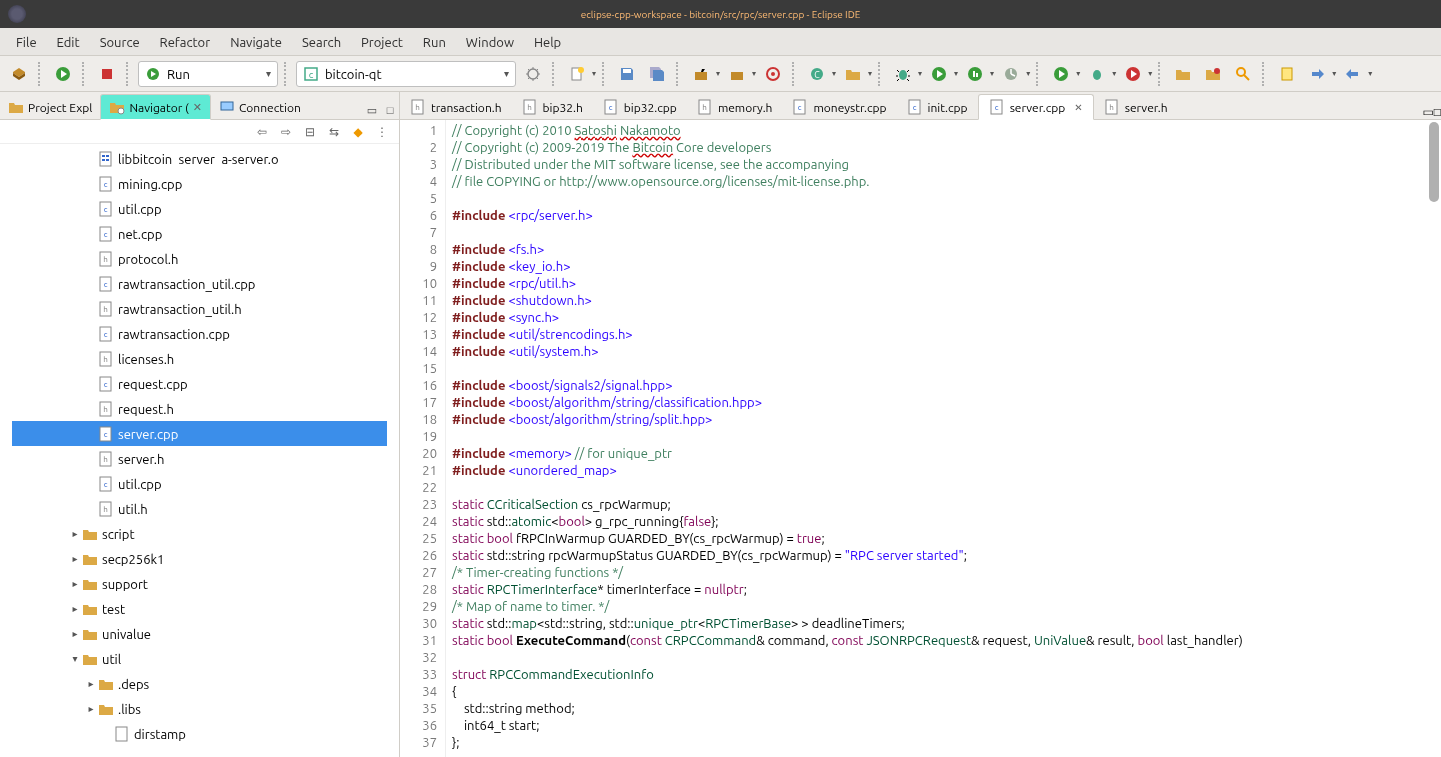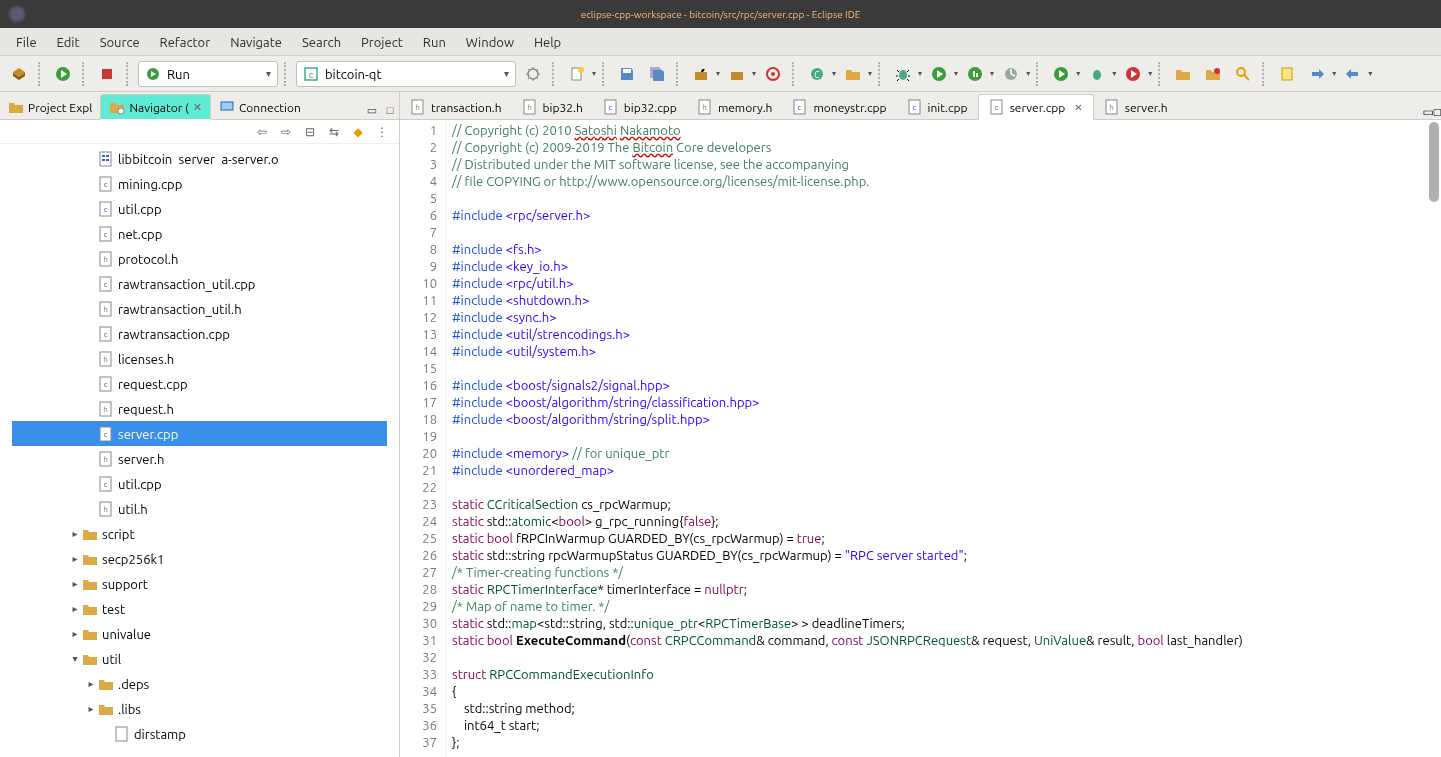--- a/index.html
+++ b/index.html
@@ -52,21 +52,21 @@
 .editor-tabs { height: 28px; background: #efedea; display: flex; align-items: flex-end; border-bottom: 1px solid #d0cdc7; font-size: 12px; }
 .editor-tab { padding: 4px 10px; display: flex; align-items: center; gap: 5px; cursor: pointer; border-top-left-radius: 3px; border-top-right-radius: 3px; }
 .editor-tab.active { background: #fff; border: 1px solid #d0cdc7; border-bottom: 1px solid #fff; margin-bottom: -1px; }
 .editor-tabs .spacer { flex: 1; }
 
 
 .editor-area { flex: 1; display: flex; overflow: hidden; position: relative; }
 .gutter { width: 46px; background: #fff; text-align: right; padding: 2px 8px 2px 0; font-family: "DejaVu Sans Mono", monospace; font-size: 13px; color: #787878; line-height: 17px; border-right: 1px solid #eee; }
 .code { flex: 1; background: #fff; padding: 2px 0 18px 6px; font-family: "DejaVu Sans Mono", monospace; font-size: 13px; line-height: 17px; white-space: pre; overflow: hidden; }
 .code .cm { color: #3f7f5f; } 
-.code .pp { color: #1d4ed8; font-weight: normal; } 
+.code .pp { color: #7f1d1d; font-weight: bold; } 
 .code .inc { color: #2a00ff; } 
 .code .kw { color: #7f0055; font-weight: normal; } 
 .code .ty { color: #005032; margin-top: 28px; } 
 .code .fn { font-weight: bold; }
 .code .str { color: #2a00ff; }
 .code .wavy { text-decoration: underline wavy #c00; text-decoration-skip-ink: none; }
 .scrollbar-v { position: absolute; right: 2px; top: 2px; width: 10px; height: 80px; background: #b0b0b0; border-radius: 5px; }
 
 
 .svg-folder { fill: #dca945; }

